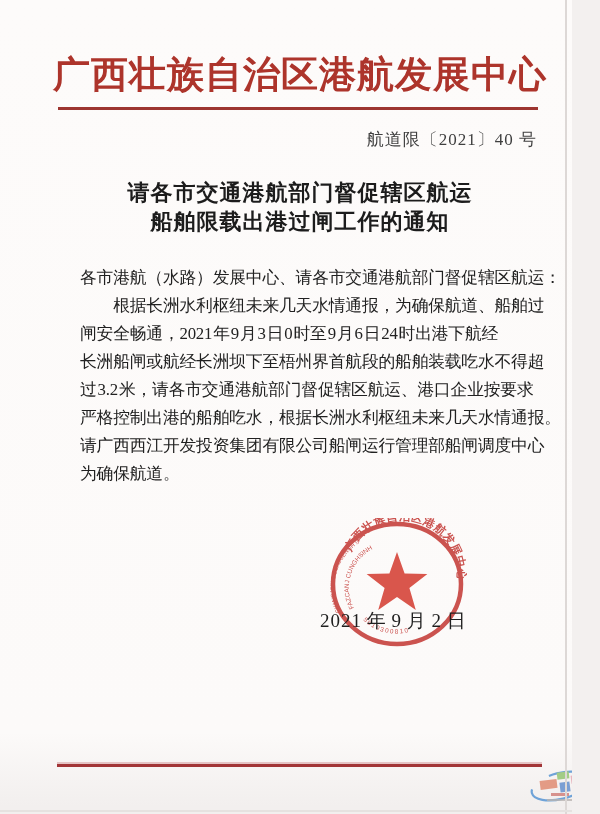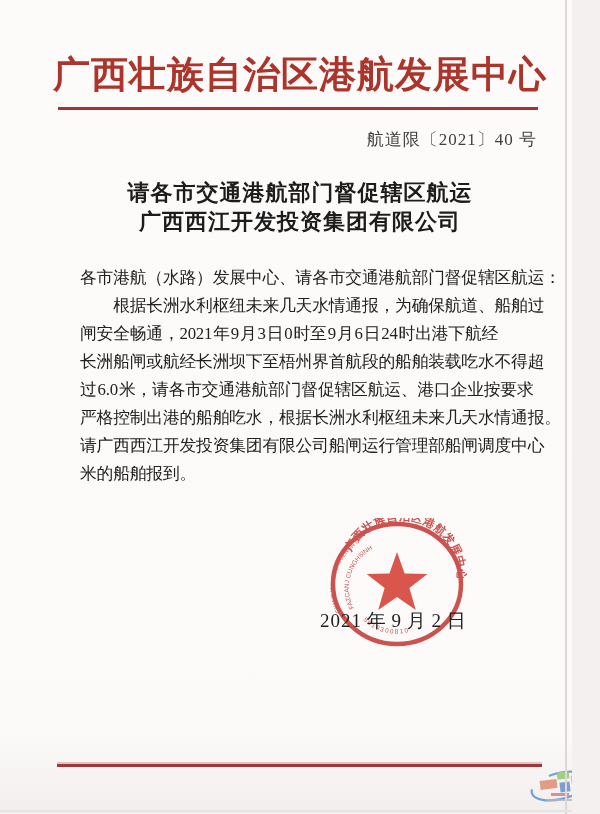--- a/index.html
+++ b/index.html
@@ -75,33 +75,33 @@
 <div class="photo">
 
   <div class="org-title">广西壮族自治区港航发展中心</div>
 
   <div class="red-rule-top"></div>
 
   <div class="doc-number">航道限〔2021〕40 号</div>
 
   <div class="notice-title">
     <div>请各市交通港航部门督促辖区航运</div>
-    <div>广西西江开发投资集团有限公司</div>
+    <div>船舶限载出港过闸工作的通知</div>
   </div>
 
   <div class="body-text">
 
   <div class="body-line">各市港航（水路）发展中心、请各市交通港航部门督促辖区航运：</div>
       <div class="body-line">　　根据长洲水利枢纽未来几天水情通报，为确保航道、船舶过</div>
       <div class="body-line">闸安全畅通，2021 年 9 月 3 日 0 时至 9 月 6 日 24 时出港下航经</div>
       <div class="body-line">长洲船闸或航经长洲坝下至梧州界首航段的船舶装载吃水不得超</div>
-      <div class="body-line">过 6.0 米，请各市交通港航部门督促辖区航运、港口企业按要求</div>
+      <div class="body-line">过 3.2 米，请各市交通港航部门督促辖区航运、港口企业按要求</div>
       <div class="body-line">严格控制出港的船舶吃水，根据长洲水利枢纽未来几天水情通报。</div>
       <div class="body-line">请广西西江开发投资集团有限公司船闸运行管理部船闸调度中心</div>
-      <div class="body-line">米的船舶报到。</div>
+      <div class="body-line">为确保航道。</div>
     </div>
 
   <svg class="seal" viewBox="0 0 140 130" xmlns="http://www.w3.org/2000/svg">
     <defs>
       <path id="arc-chinese" d="M 24,34 A 54,52 0 0 1 126,78" fill="none"></path>
       <path id="arc-roman-outer" d="M 13,94 A 56,54 0 0 1 34,24" fill="none"></path>
       <path id="arc-roman-inner" d="M 27,90 A 46,44 0 0 1 44,32" fill="none"></path>
       <path id="arc-code" d="M 36,102 A 44,40 0 0 0 104,100" fill="none"></path>
     </defs>
     <ellipse cx="70" cy="66" rx="64" ry="60" fill="none" stroke="#c6413d" stroke-width="4.5"></ellipse>

